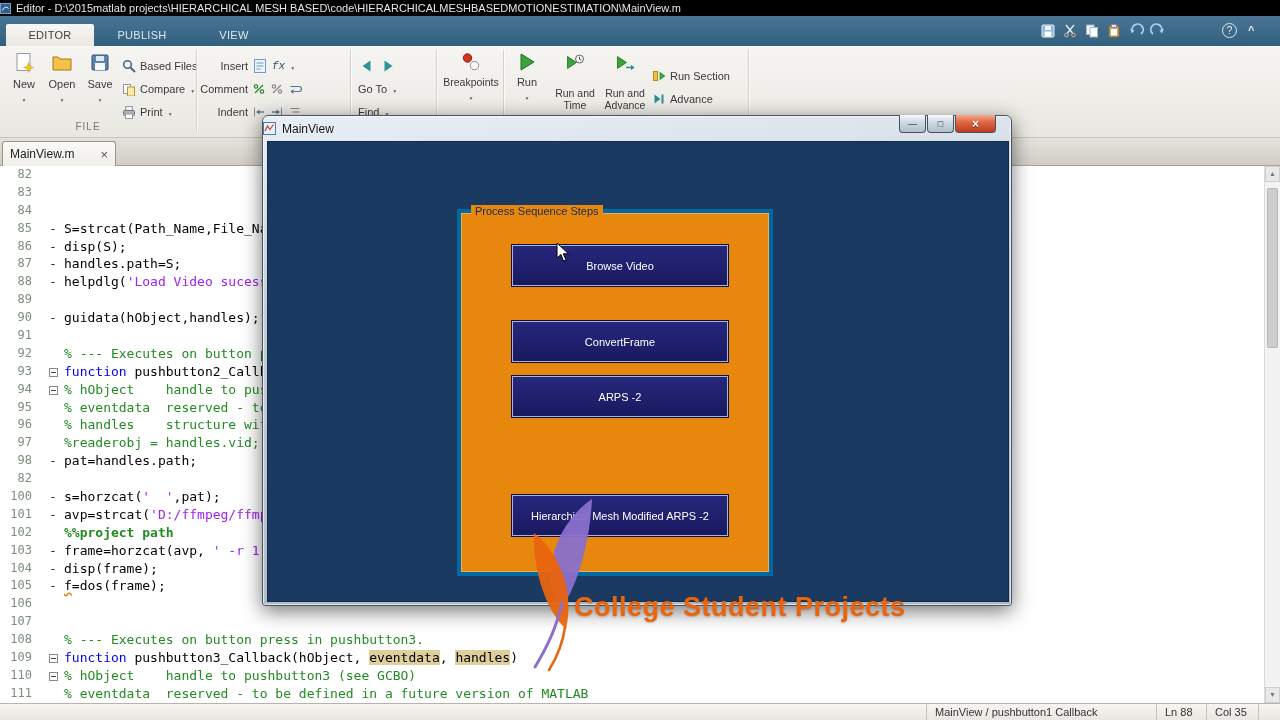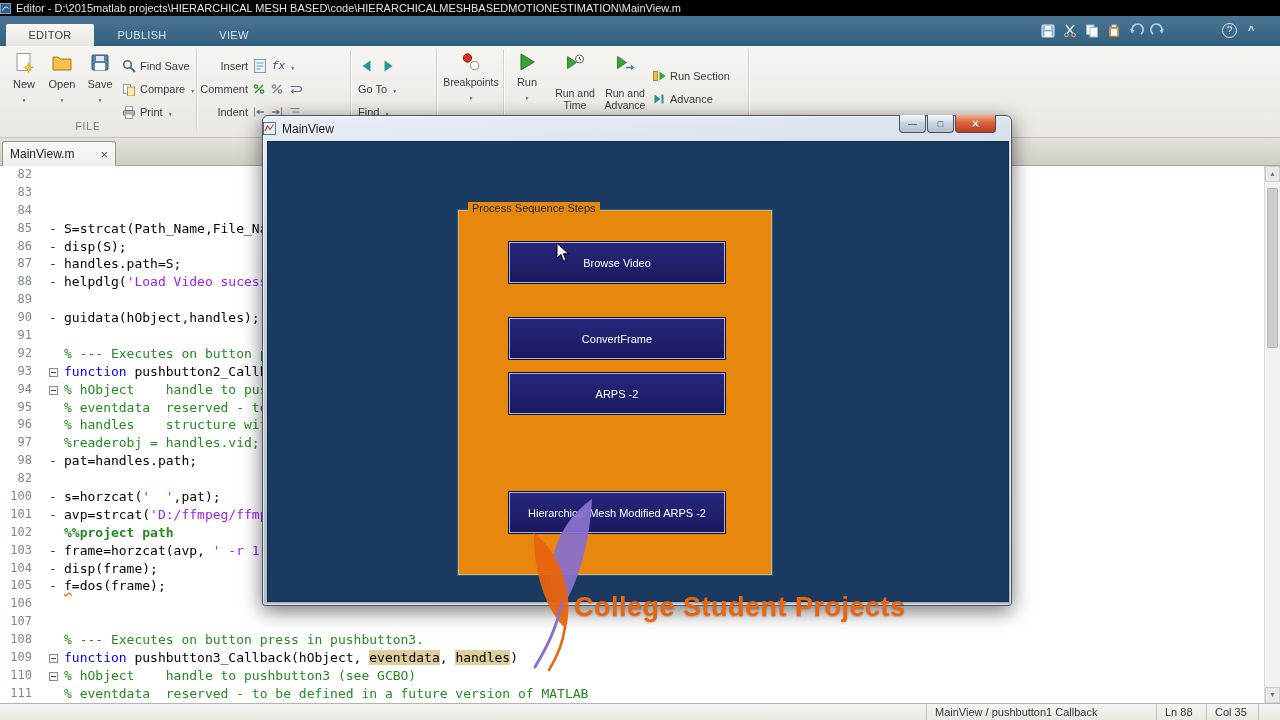--- a/index.html
+++ b/index.html
@@ -56,21 +56,21 @@
 
 .sbar{left:0;top:703px;width:1280px;height:17px;background:linear-gradient(#f6f5f2,#e9e7e1);border-top:1px solid #b7b4ac;z-index:5}
 .sseg{position:absolute;top:0;height:16px;line-height:16px;border-left:1px solid #c6c3bb;padding-left:8px;font-size:11px;color:#333;white-space:nowrap}
 
 .dlg{left:262px;top:115px;width:750px;height:491px;border:1px solid #4b5560;border-radius:6px 6px 3px 3px;background:linear-gradient(175deg,#e9eff6,#c3ced9 35%,#adb9c6);box-shadow:0 5px 20px rgba(0,0,0,.55),inset 0 0 0 1px rgba(255,255,255,.6);z-index:40}
 .dtitle{position:absolute;left:0;top:0;width:100%;height:25px;display:flex;align-items:center;gap:6px;font-size:12px;color:#101010;text-shadow:0 1px 0 rgba(255,255,255,.75)}
 .wbtns{position:absolute;top:-1px;right:15px;display:flex;gap:1px}
 .wb{width:27px;height:18px;border:1px solid #47525d;border-top:none;border-radius:0 0 4px 4px;background:linear-gradient(#f6fafd,#ccd7e1 45%,#b2c0cd);display:flex;align-items:center;justify-content:center;font-size:9px;color:#2a3440}
 .wb.close{width:41px;background:linear-gradient(#f4a98e,#e06a45 40%,#bc3a20);color:#fff;font-size:12px;font-weight:bold;text-shadow:0 1px 1px rgba(0,0,0,.4)}
 .dclient{position:absolute;left:4px;top:25px;width:742px;height:461px;background:#1a3a61;border:1px solid #122b49}
-.panel{position:absolute;left:189px;top:67px;width:316px;height:367px;background:#e8870e;border:1px solid #0369a1;box-shadow:inset 0 0 0 1px rgba(255,255,255,.3)}
+.panel{position:absolute;left:189px;top:67px;width:316px;height:367px;background:#e8870e;border:4px solid #0369a1;box-shadow:inset 0 0 0 1px rgba(255,255,255,.3)}
 .plabel{position:absolute;left:10px;top:-8px;background:#e8870e;padding:0 4px;font-size:11px;color:#18294a;white-space:nowrap}
 .gbtn{position:absolute;left:51px;width:216px;height:41px;background:linear-gradient(#27277c,#191960);border:1px solid #a8b4e4;box-shadow:0 0 0 1px #0d1038;color:#fff;font-size:11px;display:flex;align-items:center;justify-content:center;text-align:center}
 
 .wmlogo{left:500px;top:495px;z-index:60}
 .wmtext{left:574px;top:592px;z-index:60;font-size:27px;font-weight:bold;color:#e9640e;letter-spacing:.5px;white-space:nowrap;text-shadow:0 1px 2px rgba(100,35,0,.3)}
 .cursor{left:556px;top:242px;z-index:70}
 </style>
 </head>
 <body>
 
@@ -142,21 +142,21 @@
         <rect x="6" y="11" width="10" height="7" fill="#f5f7f9"></rect>
       </svg>
     <div class="blbl">Save</div>
     <span class="dn"></span>
   </div>
   <div class="srow" style="left:122px;top:12px">
     <svg width="14" height="14" viewBox="0 0 14 14">
         <circle cx="5.5" cy="5.5" r="3.8" fill="none" stroke="#4a6a8a" stroke-width="1.6"></circle>
         <line x1="8.5" y1="8.5" x2="13" y2="13" stroke="#4a6a8a" stroke-width="2"></line>
       </svg>
-    <span>Find Save</span>
+    <span>Based Files</span>
   </div>
   <div class="srow" style="left:122px;top:35px">
     <svg width="14" height="14" viewBox="0 0 14 14">
         <rect x="1.5" y="2.5" width="7" height="9" fill="#fff" stroke="#8a9ab0"></rect>
         <rect x="5.5" y="5" width="7" height="9" fill="#ffe9a8" stroke="#b09a40"></rect>
       </svg>
     <span>Compare</span>
     <span class="dn"></span>
   </div>
   <div class="srow" style="left:122px;top:58px">

